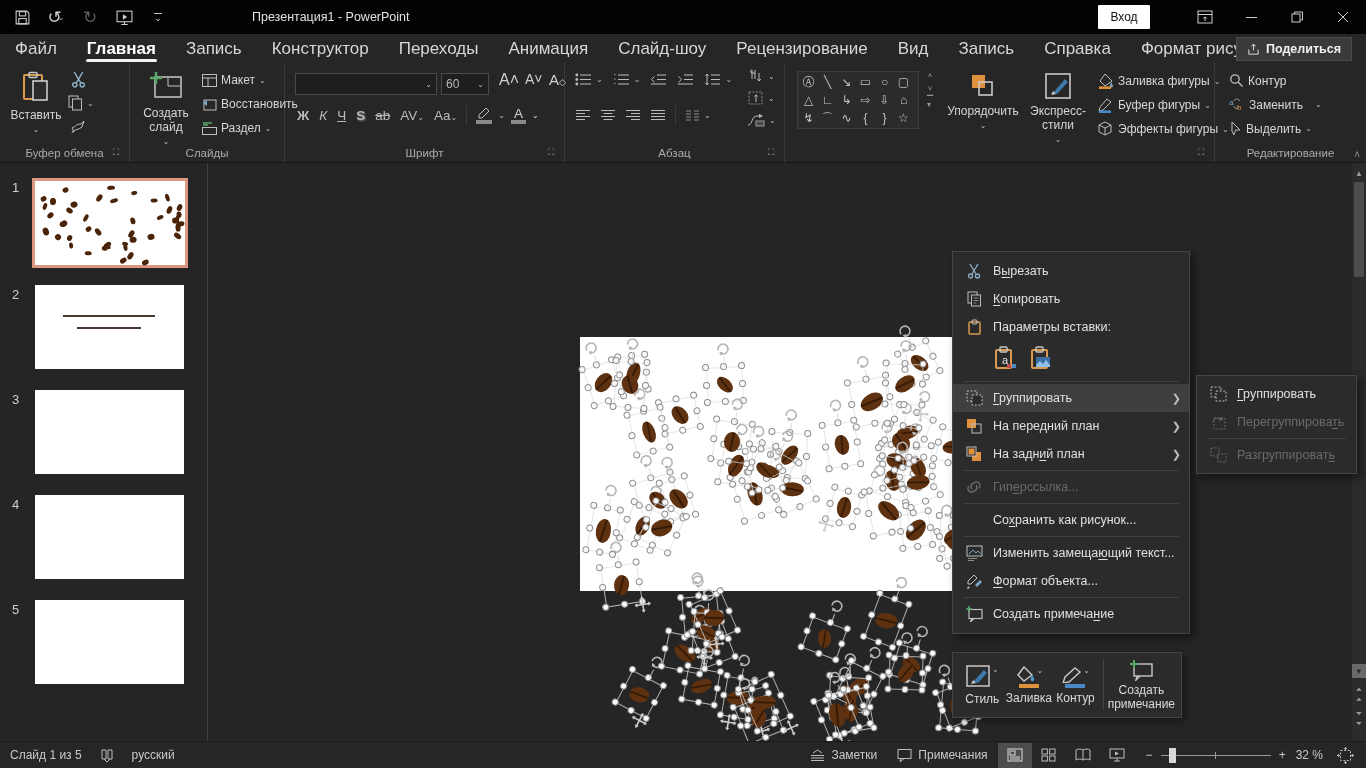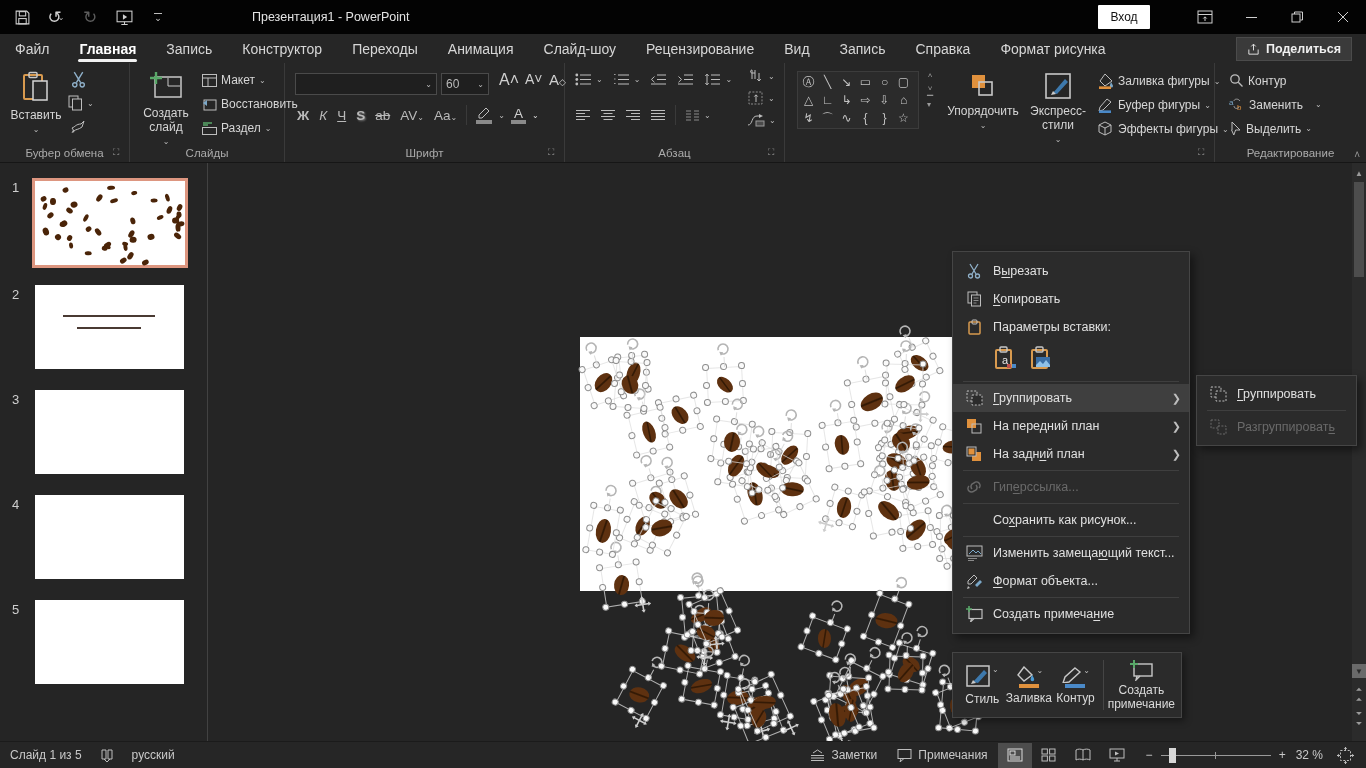--- a/index.html
+++ b/index.html
@@ -16,21 +16,21 @@
   .small-chev { font-size:8px; color:#bdbdbd; margin-left:-4px; }
   #window-title { position:absolute; top:0; left:252px; height:34px; display:flex; align-items:center; font-size:12.5px; color:#e3e3e3; }
   #searchbox { position:absolute; left:487px; top:5px; width:388px; height:25px; background:#3b3b3b; border-radius:2px;
     display:flex; align-items:center; gap:9px; padding-left:14px; color:#cfcfcf; font-size:12.5px; }
   #signin-btn { position:absolute; right:216px; top:5px; width:52px; height:24px; background:#ffffff; color:#111;
     font-size:12px; display:flex; align-items:center; justify-content:center; border-radius:1px; }
   .win-ctl { position:absolute; top:0; width:46px; height:34px; display:flex; align-items:center; justify-content:center; color:#cfcfcf; }
 
   
   #tabsrow { position:absolute; left:0; top:34px; width:1366px; height:29px; background:#262626; display:flex; align-items:center; }
-  .tab { padding:8px 15px; font-size:14px; color:#d6d6d6; height:29px; display:flex; align-items:center; position:relative; white-space:nowrap; }
+  .tab { padding:8px 15px; font-size:17px; color:#d6d6d6; height:29px; display:flex; align-items:center; position:relative; white-space:nowrap; }
   .tab.active { color:#ffffff; font-weight:bold; }
   .tab.active::after { content:""; position:absolute; left:14px; right:14px; bottom:1px; height:3px; background:#f2f2f2; border-radius:2px; }
   #share-btn { position:absolute; right:14px; top:3px; height:24px; background:#3a3a3a; border:1px solid #4b4b4b;
     color:#f0f0f0; font-weight:bold; font-size:12.5px; display:flex; align-items:center; gap:6px; padding:0 10px; }
 
   
   #ribbon { position:absolute; left:0; top:63px; width:1366px; height:100px; background:#262626; border-bottom:1px solid #161616; color:#d6d6d6; }
   .rgroup { position:absolute; top:0; height:99px; border-right:1px solid #3a3a3a; }
   .rgroup-label { position:absolute; bottom:3px; left:0; right:0; text-align:center; font-size:11.5px; color:#ababab; white-space:nowrap; }
   .launcher { position:absolute; bottom:3px; right:4px; width:12px; height:12px; color:#9a9a9a; font-size:9px; }
@@ -2061,20 +2061,30 @@
 <div id="ctxsub">
     <div class="mi">
       <span class="ic">
         <svg width="17" height="16" viewBox="0 0 17 16">
           <rect x="1" y="1" width="10" height="10" fill="none" stroke="#bdbdbd" stroke-dasharray="2 1.6"></rect>
           <rect x="6" y="5" width="10" height="10" fill="#2b2b2b" stroke="#bdbdbd" stroke-dasharray="2 1.6"></rect>
         </svg>
       </span>
       <span><span class="key">Г</span>руппировать</span>
     </div>
+    <div class="mi dis">
+      <span class="ic">
+        <svg width="17" height="16" viewBox="0 0 17 16">
+          <rect x="4" y="4" width="11" height="11" fill="none" stroke="#6a6a6a" stroke-dasharray="2 1.6"></rect>
+          <path d="M3 8c0-4 6-5 8-2" fill="none" stroke="#6a6a6a"></path>
+          <path d="M11 3l2 3-4 .5z" fill="#6a6a6a"></path>
+        </svg>
+      </span>
+      <span>Перегруппирова<span class="key">т</span>ь</span>
+    </div>
     <div class="msep"></div>
     <div class="mi dis">
       <span class="ic">
         <svg width="17" height="16" viewBox="0 0 17 16">
           <rect x="1" y="1" width="8" height="8" fill="none" stroke="#6a6a6a" stroke-dasharray="2 1.4"></rect>
           <rect x="8" y="7" width="8" height="8" fill="#2b2b2b" stroke="#6a6a6a" stroke-dasharray="2 1.4"></rect>
         </svg>
       </span>
       <span>Разгруппироват<span class="key">ь</span></span>
     </div>

